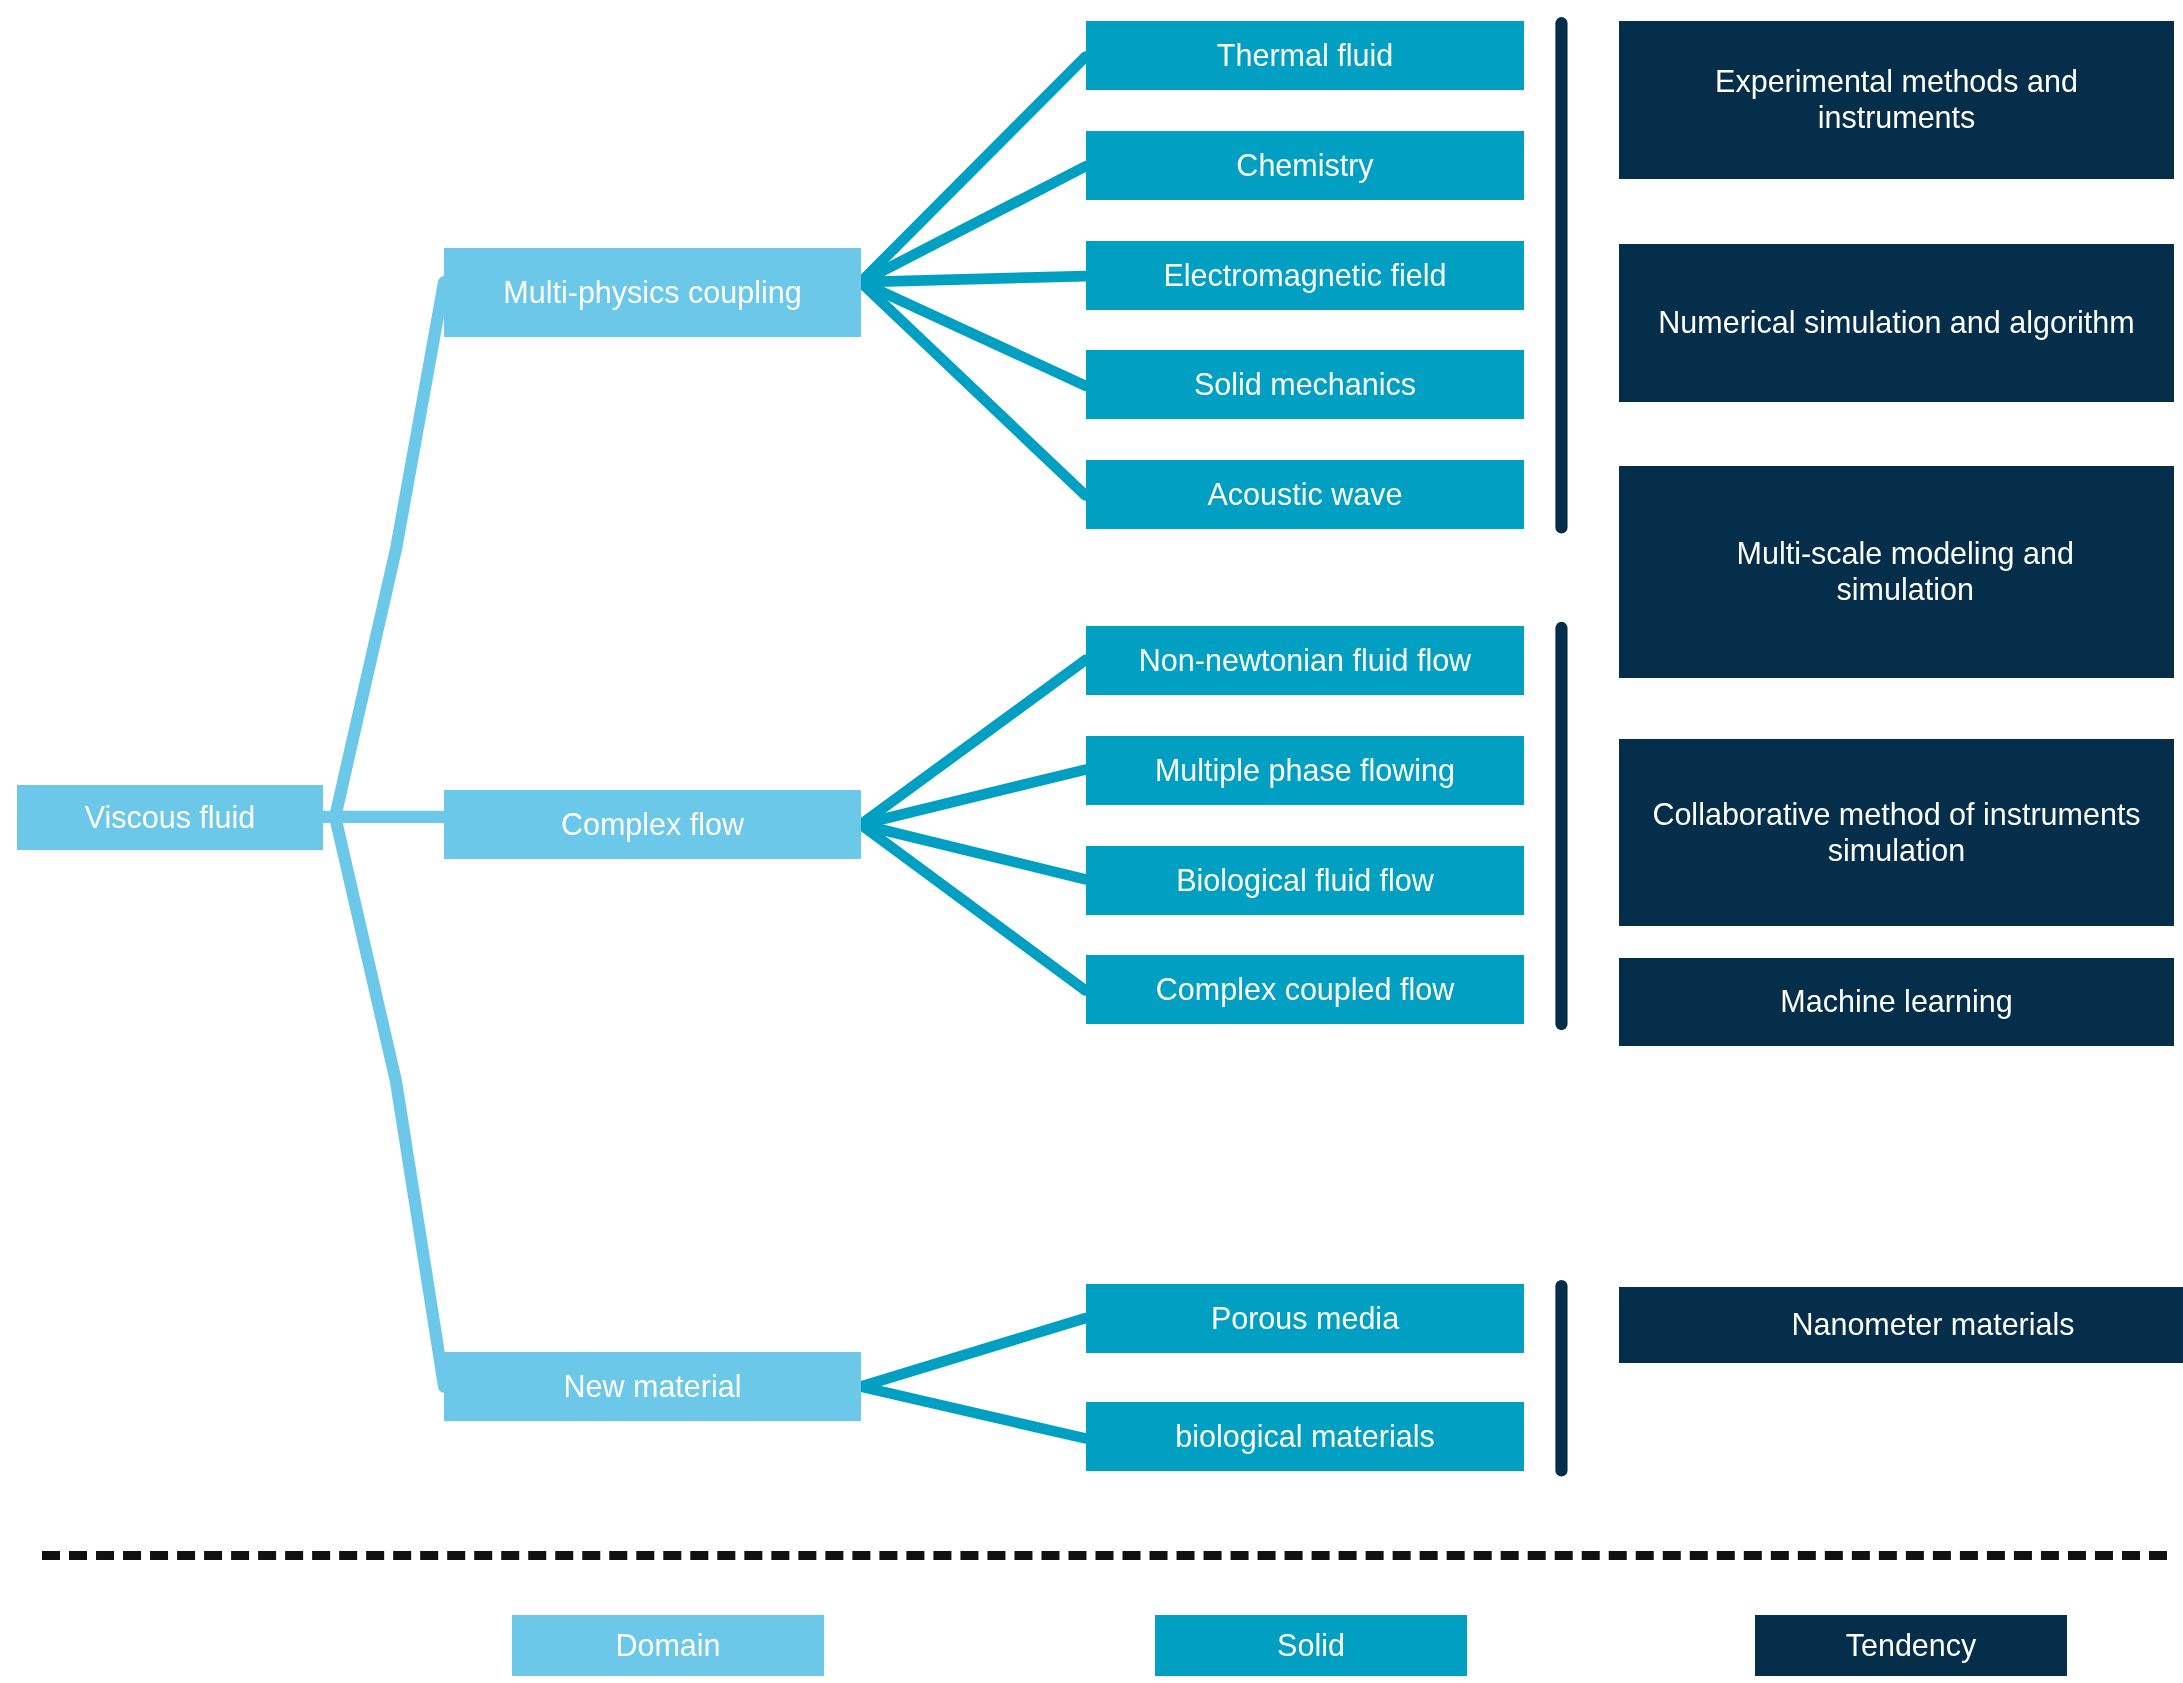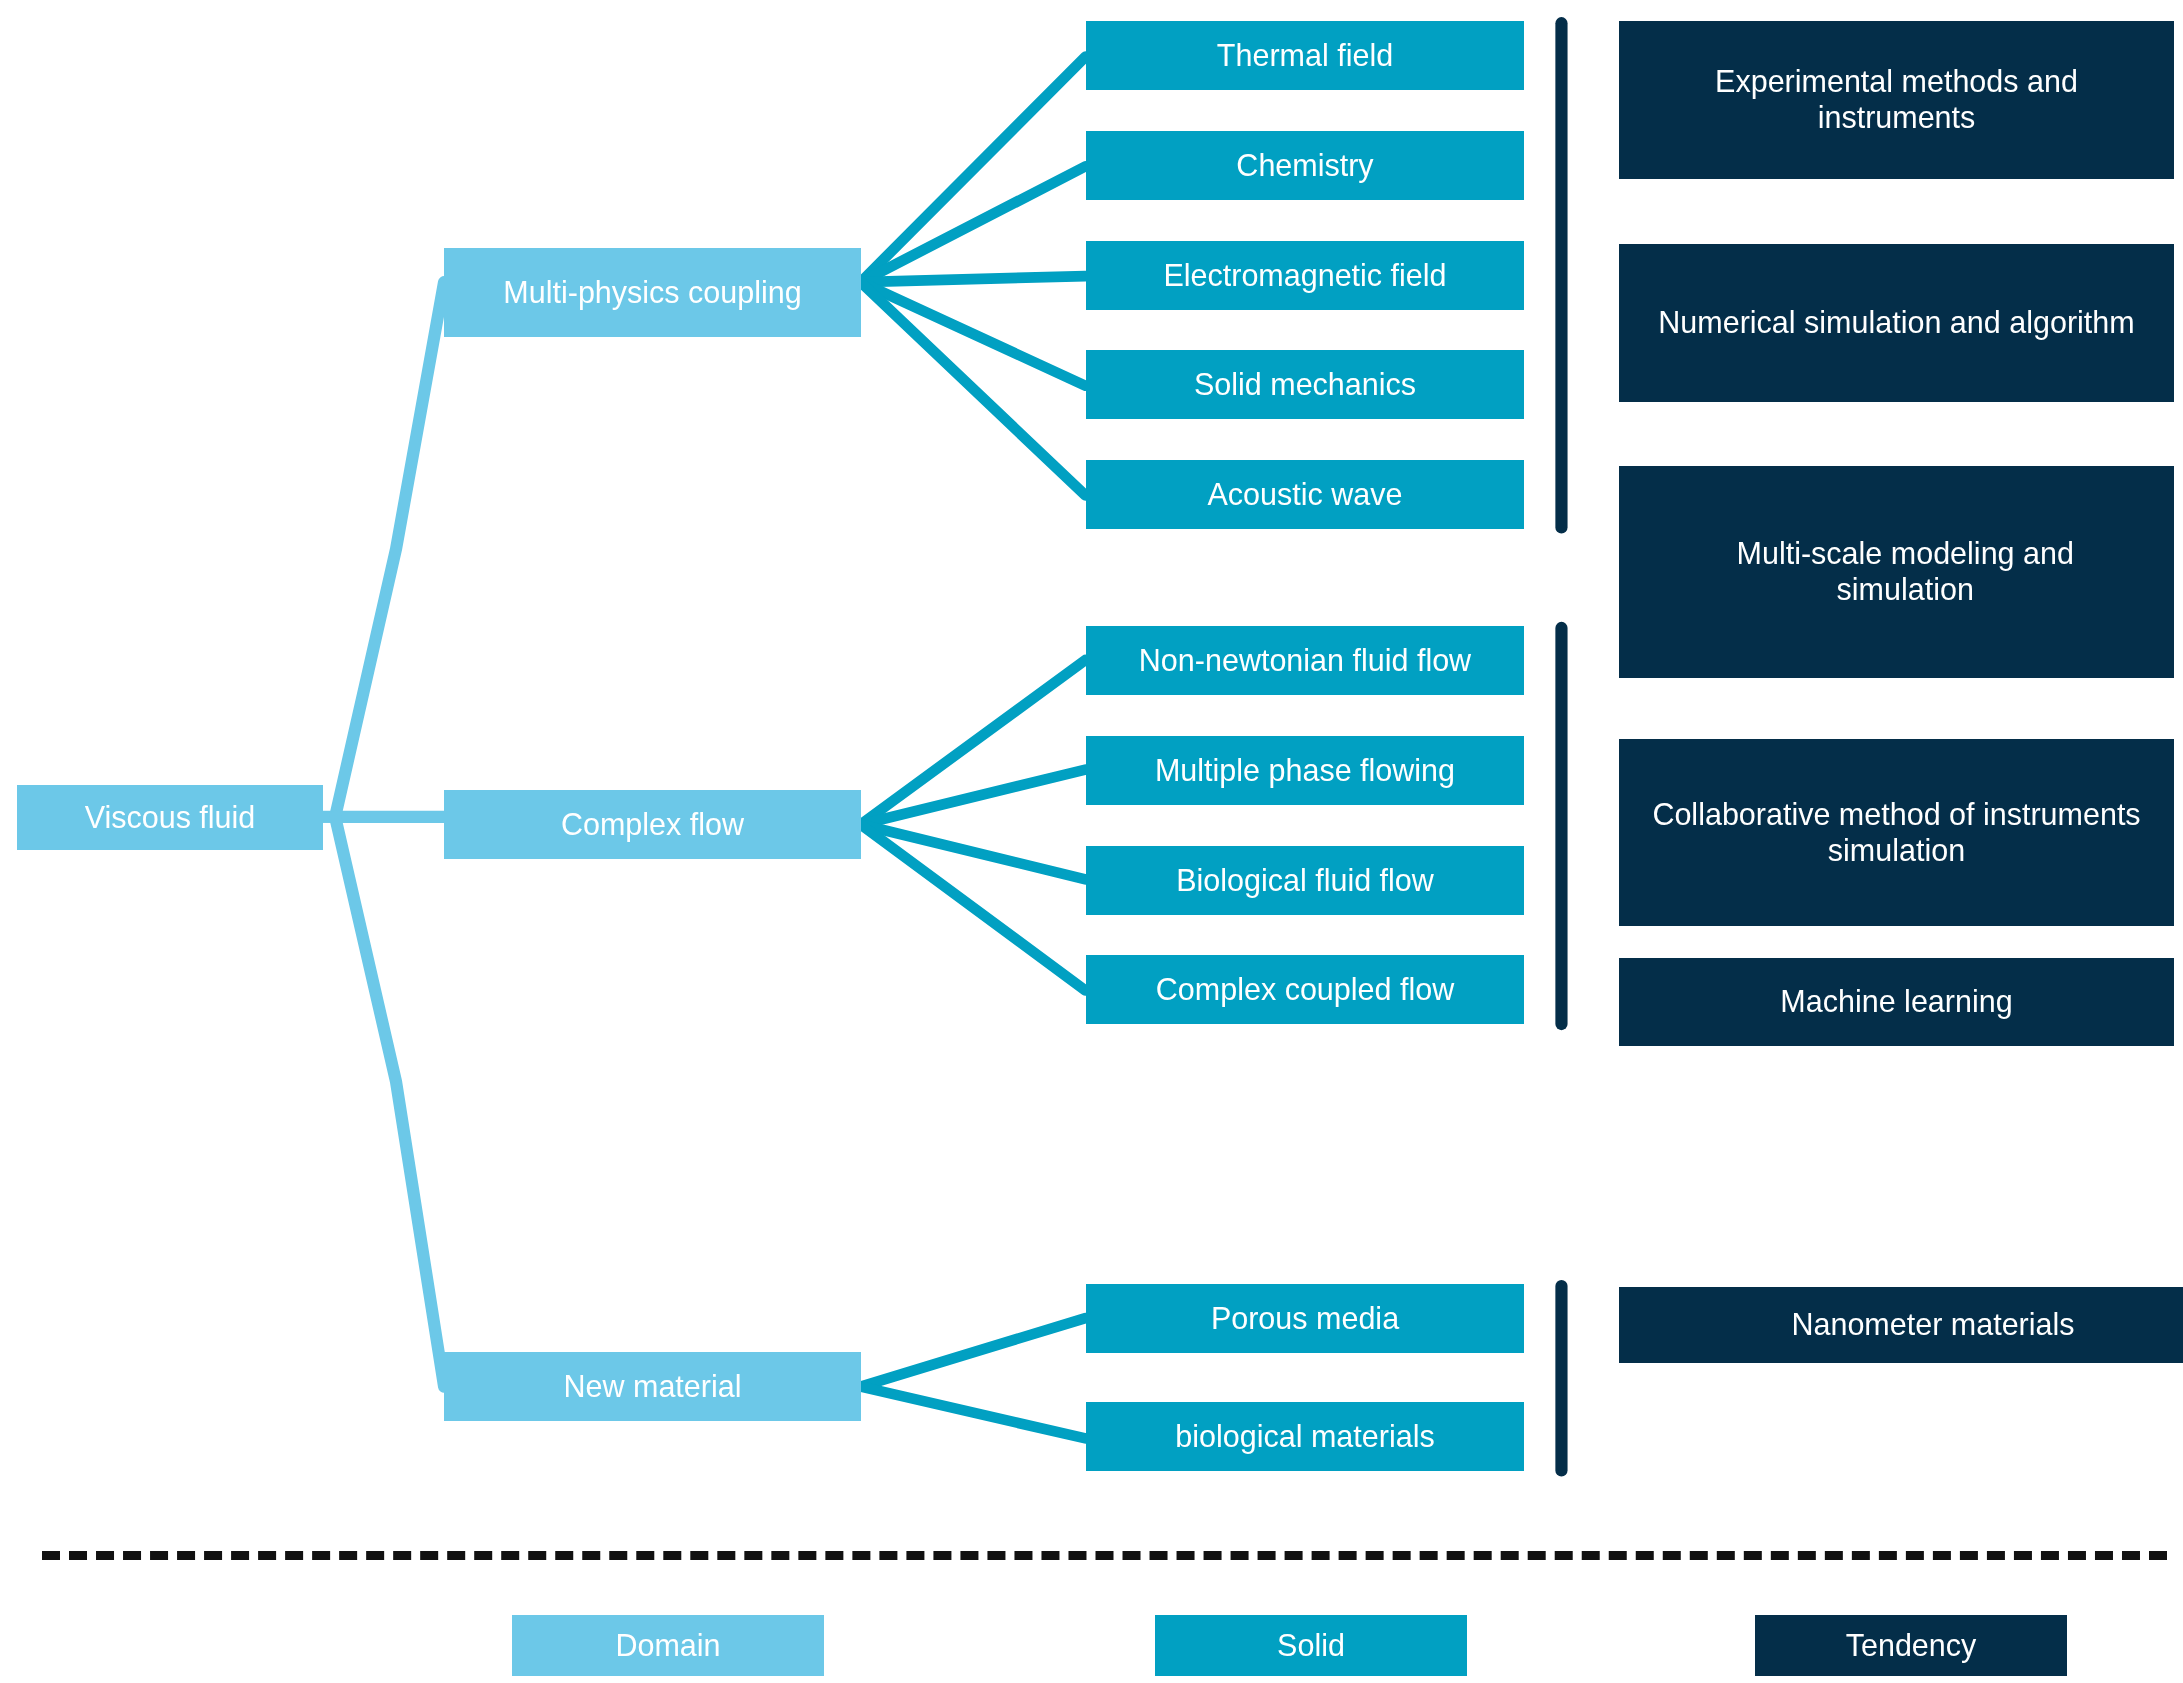--- a/index.html
+++ b/index.html
@@ -71,21 +71,21 @@
     <span>Multi-physics coupling</span>
   </div>
   <div class="node domain" style="left:444px;top:790px;width:417px;height:69px;">
     <span>Complex flow</span>
   </div>
   <div class="node domain" style="left:444px;top:1352px;width:417px;height:69px;">
     <span>New material</span>
   </div>
 
   <div class="node kind" style="left:1086px;top:21.3px;width:438px;height:69px;">
-    <span>Thermal field</span>
+    <span>Thermal fluid</span>
   </div>
   <div class="node kind" style="left:1086px;top:131px;width:438px;height:69px;">
     <span>Chemistry</span>
   </div>
   <div class="node kind" style="left:1086px;top:241px;width:438px;height:69px;">
     <span>Electromagnetic field</span>
   </div>
   <div class="node kind" style="left:1086px;top:350px;width:438px;height:69px;">
     <span>Solid mechanics</span>
   </div>

